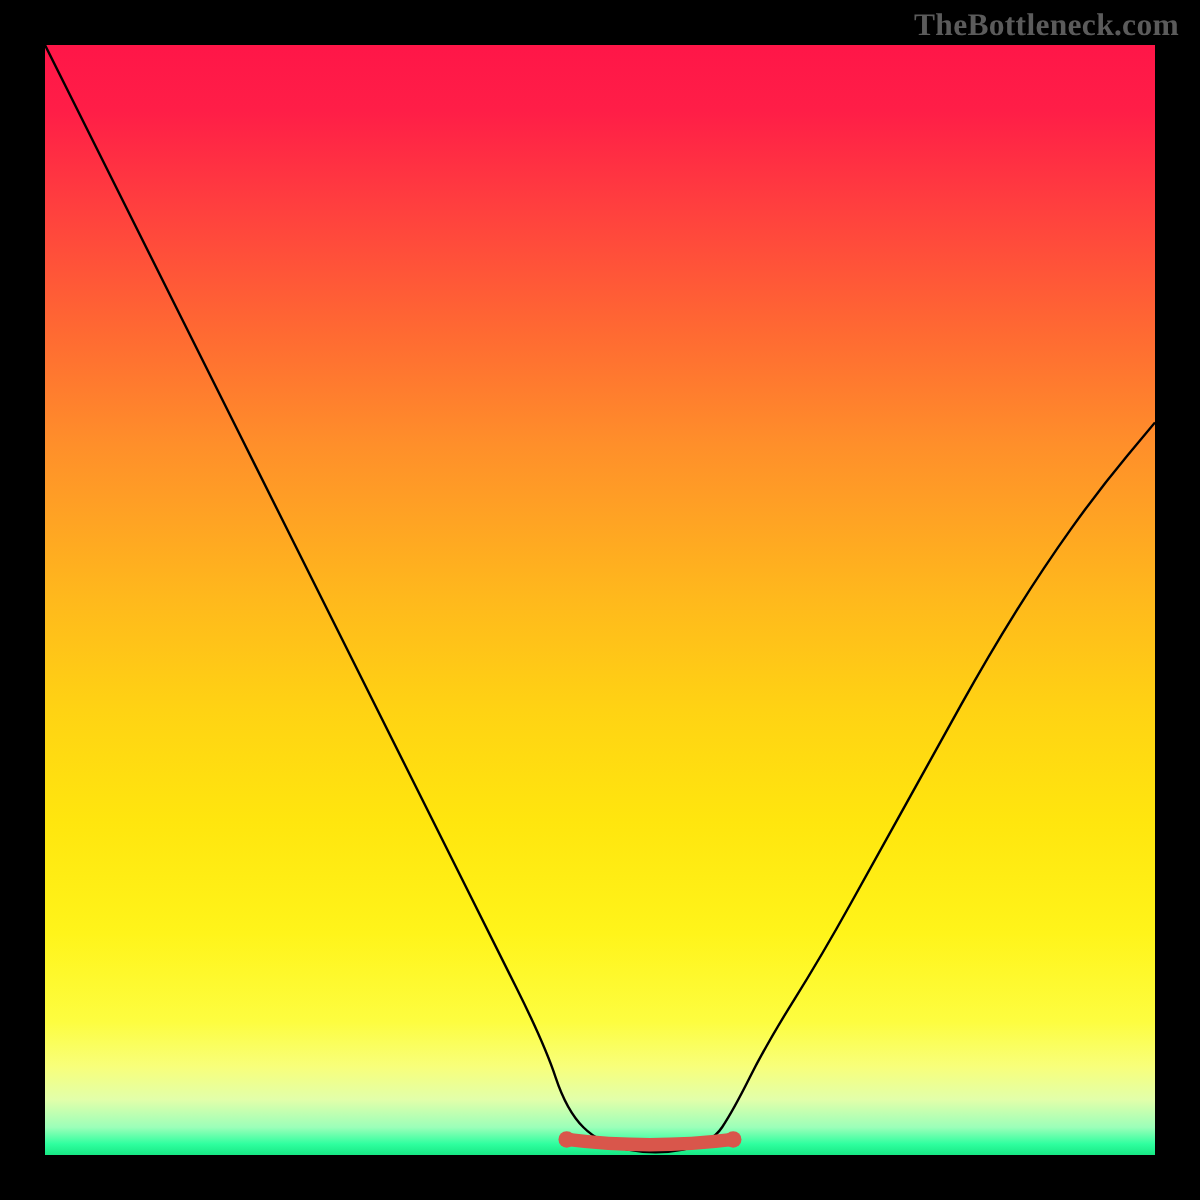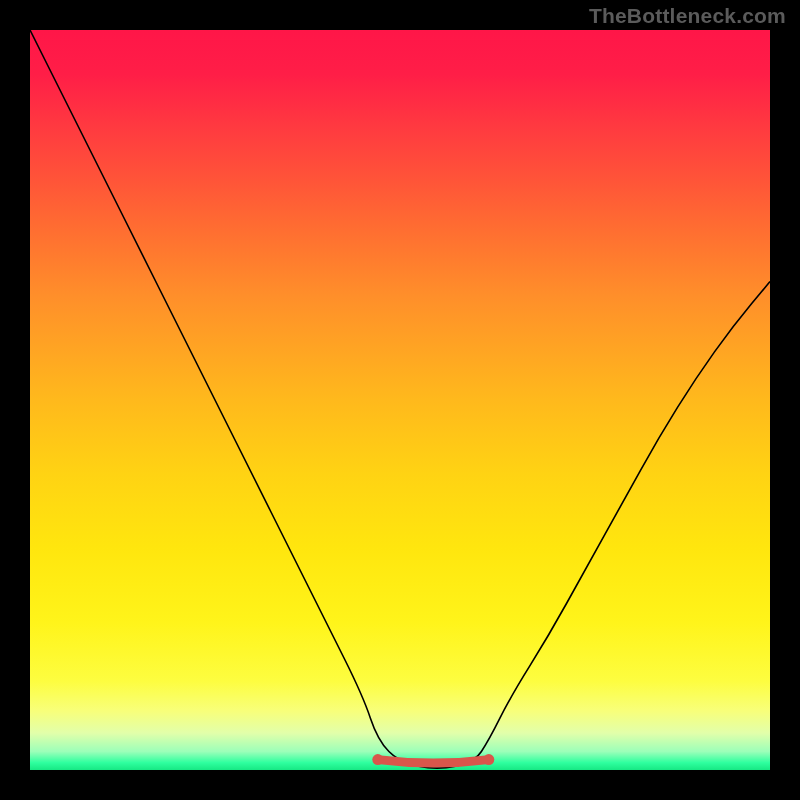--- a/index.html
+++ b/index.html
@@ -13,21 +13,21 @@
   .container {
     position: relative;
     width: 800px;
     height: 800px;
     background: #000;
   }
   .watermark {
     position: absolute;
     top: 4px;
     right: 14px;
-    font-family: Liberation Sans, sans-serif;
+    font-family: Liberation Serif, serif;
     font-size: 21px;
     font-weight: 600;
     color: #5b5b5b;
     letter-spacing: 0.2px;
     z-index: 10;
   }
   .plot-area {
     position: absolute;
     left: 30px;
     top: 30px;

